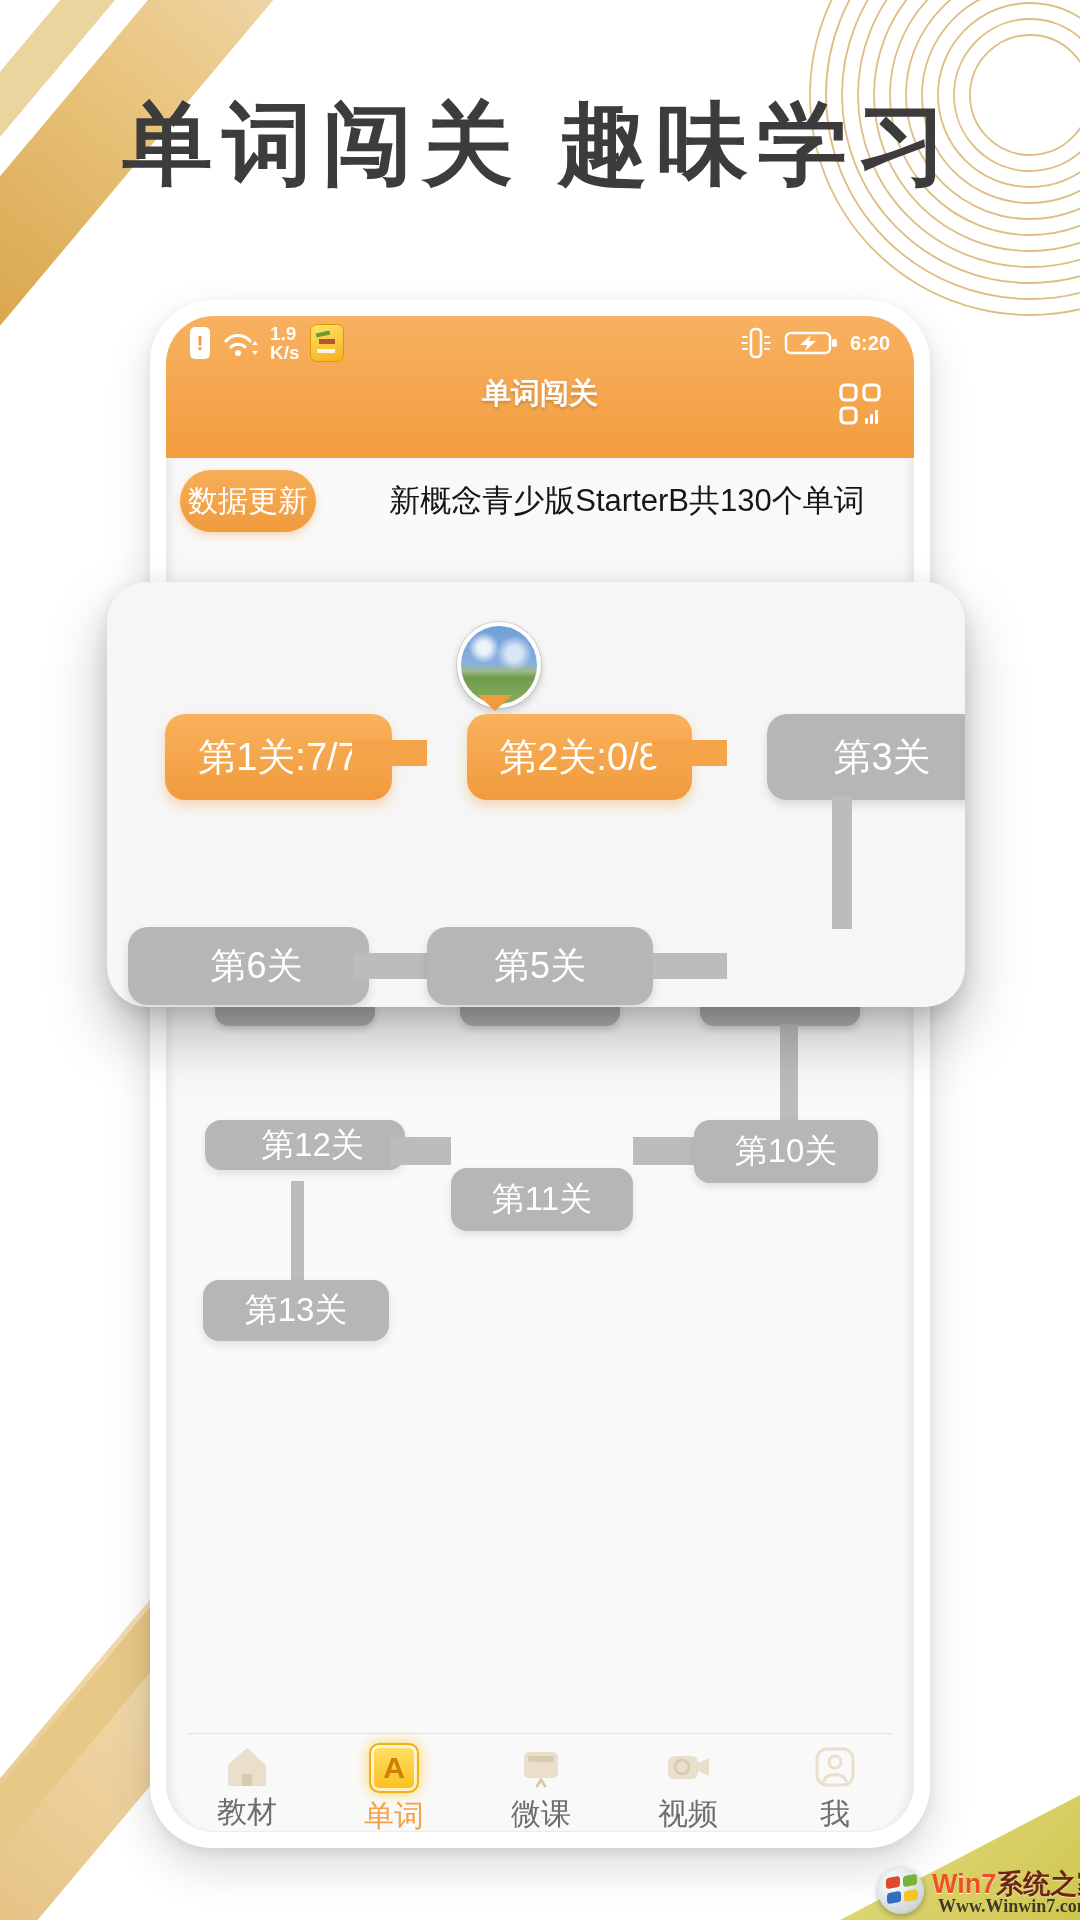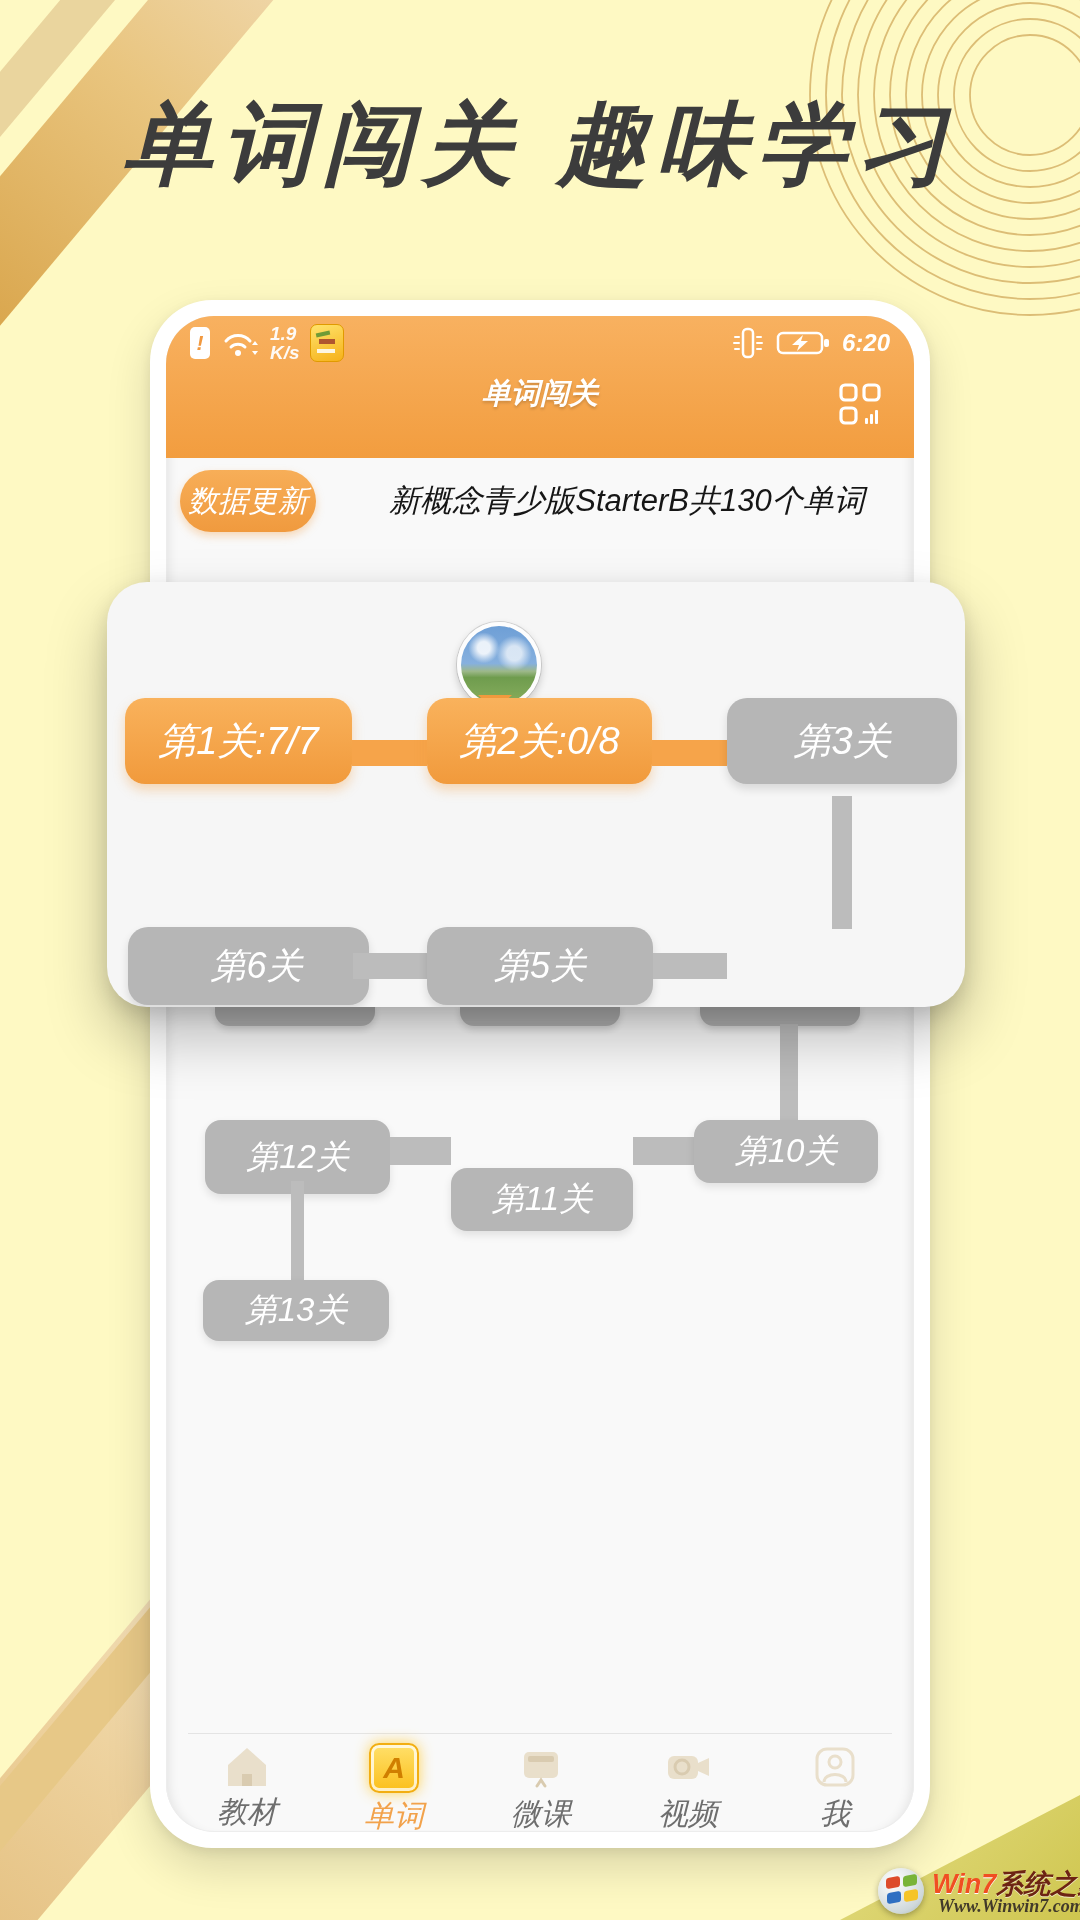--- a/index.html
+++ b/index.html
@@ -1,17 +1,17 @@
 <!DOCTYPE html>
 <html><head>
 <meta charset="utf-8">
 <style>
   html,body{margin:0;padding:0;background:#e9e9e9;}
-  .page{position:relative;width:1080px;height:1920px;overflow:hidden;background:#fef9c3;
-        font-family:"Liberation Sans",sans-serif;font-style:italic;}
+  .page{position:relative;width:1080px;height:1920px;overflow:hidden;background:#ffffff;
+        font-family:"Liberation Sans",sans-serif;}
   
   .stripe{position:absolute;}
   .stripe-tl1{left:-160px;top:60px;width:560px;height:96px;transform:rotate(-50deg);
     background:linear-gradient(to right,#d8a348,#e9c57f 55%,#f2debc);}
   .stripe-tl2{left:-80px;top:0;width:300px;height:42px;transform:rotate(-50deg);
     background:#ead59e;}
   .stripe-bl1{left:-320px;top:1740px;width:760px;height:120px;transform:rotate(-50deg);
     background:linear-gradient(to right,#dcb065,#eed3a0 60%,#f6ead0);}
   .stripe-bl2{left:-230px;top:1619px;width:760px;height:42px;transform:rotate(-50deg);
     background:#e7c887;}
@@ -37,21 +37,21 @@
   .sb-left,.sb-right{display:flex;align-items:center;gap:10px;}
   .sim{width:20px;height:32px;background:#fff;border-radius:5px;display:flex;
     align-items:center;justify-content:center;font-size:21px;font-weight:900;color:#f2993f;}
   .speed{font-size:19px;line-height:19px;font-weight:bold;opacity:.95;}
   .appicon{width:32px;height:36px;border-radius:7px;border:1px solid #e09a00;
     background:linear-gradient(160deg,#ffe36b,#f6b11a);position:relative;overflow:hidden;}
   .appicon i{position:absolute;display:block;}
   .appicon .m1{left:5px;top:7px;width:14px;height:4px;background:#6f9b36;transform:rotate(-12deg);}
   .appicon .m2{left:8px;top:14px;width:16px;height:5px;background:#b0562f;}
   .appicon .m3{left:6px;top:24px;width:18px;height:4px;background:#fdf6e2;}
-  .time{font-size:24px;font-weight:bold;}
+  .time{font-size:20px;font-weight:bold;}
   .app-title{position:absolute;left:0;top:58px;width:100%;text-align:center;font-size:29px;
     font-weight:bold;color:#fff;text-shadow:0 2px 3px rgba(0,0,0,.18);}
   .grid-icon{position:absolute;right:30px;top:64px;width:48px;height:48px;cursor:pointer;}
   
   .update-pill{position:absolute;left:14px;top:154px;width:136px;height:62px;border-radius:32px;
     background:linear-gradient(180deg,#f7ae58,#f09a3e);color:#fff;font-size:30px;
     display:flex;align-items:center;justify-content:center;cursor:pointer;
     box-shadow:0 4px 8px rgba(240,154,62,.35);}
   .update-info{position:absolute;left:180px;right:6px;top:154px;height:62px;line-height:62px;
     text-align:center;font-size:31px;color:#161616;font-weight:500;white-space:nowrap;}
@@ -60,21 +60,21 @@
     box-shadow:0 4px 7px rgba(0,0,0,.14);top:687px;}
   .sl1{left:49px;width:160px;}.sl2{left:294px;width:160px;}.sl3{left:534px;width:160px;}
   .conn{position:absolute;background:#bcbcbc;}
   .conn-9-10{left:614px;top:708px;width:18px;height:98px;}
   .conn-12-11{left:224px;top:821px;width:61px;height:28px;}
   .conn-11-10{left:467px;top:821px;width:61px;height:28px;}
   .conn-12-13{left:125px;top:865px;width:13px;height:101px;}
   .lvl{position:absolute;background:#b6b6b6;border-radius:16px;color:#fff;display:flex;
     align-items:center;justify-content:center;font-size:33px;cursor:pointer;
     box-shadow:0 4px 8px rgba(0,0,0,.10);}
-  .lvl12{left:39px;top:804px;width:185px;height:74px;}
+  .lvl12{left:39px;top:804px;width:185px;height:50px;padding-left:15px;}
   .lvl11{left:285px;top:804px;width:182px;height:63px;margin-top:48px;}
   .lvl10{left:528px;top:804px;width:184px;height:63px;text-align:center;}
   .lvl13{left:37px;top:964px;width:186px;height:61px;}
   
   .tab-divider{position:absolute;left:22px;right:22px;top:1417px;height:1px;background:#e4e4e4;}
   .tabbar{position:absolute;left:0;top:1428px;width:100%;height:86px;}
   .tab{position:absolute;top:0;width:130px;height:86px;display:flex;flex-direction:column;
     align-items:center;cursor:pointer;}
   .tab .ic{height:48px;display:flex;align-items:center;justify-content:center;margin-bottom:4px;}
   .tab .lb{font-size:30px;color:#6e6e6e;}
@@ -95,21 +95,21 @@
       radial-gradient(circle at 70% 35%, rgba(255,255,255,.7) 0 10%, rgba(255,255,255,0) 24%),
       linear-gradient(180deg,#6e9fd6 0%,#86b0de 48%,#9db88a 58%,#6f9c4e 66%,#87ae5d 100%);}
   .pointer{position:absolute;left:371px;top:113px;width:0;height:0;
     border-left:17px solid transparent;border-right:17px solid transparent;
     border-top:16px solid #f19a3e;}
   .cbtn{position:absolute;height:86px;border-radius:20px;display:flex;align-items:center;
     justify-content:center;color:#fff;font-size:38px;cursor:pointer;}
   .cbtn.orange{background:linear-gradient(180deg,#f9b25c,#f19a3c);
     box-shadow:0 6px 12px rgba(240,154,60,.35);}
   .cbtn.gray{background:#b6b6b6;box-shadow:0 5px 10px rgba(0,0,0,.12);}
-  .r1{top:116px;}
+  .r1{top:132px;margin-left:40px;}
   .cb1{left:18px;width:227px;}
   .cb2{left:320px;width:225px;}
   .cb3{left:620px;width:230px;}
   .cconn{position:absolute;height:26px;}
   .cconn.orange{background:#f6a44a;}
   .cconn.gray{background:#bcbcbc;}
   .cc1{left:245px;top:158px;width:75px;}
   .cc2{left:545px;top:158px;width:75px;}
   .cc3v{left:725px;top:214px;width:20px;height:133px;background:#bcbcbc;}
   .r2{top:345px;height:78px;font-size:36px;}

